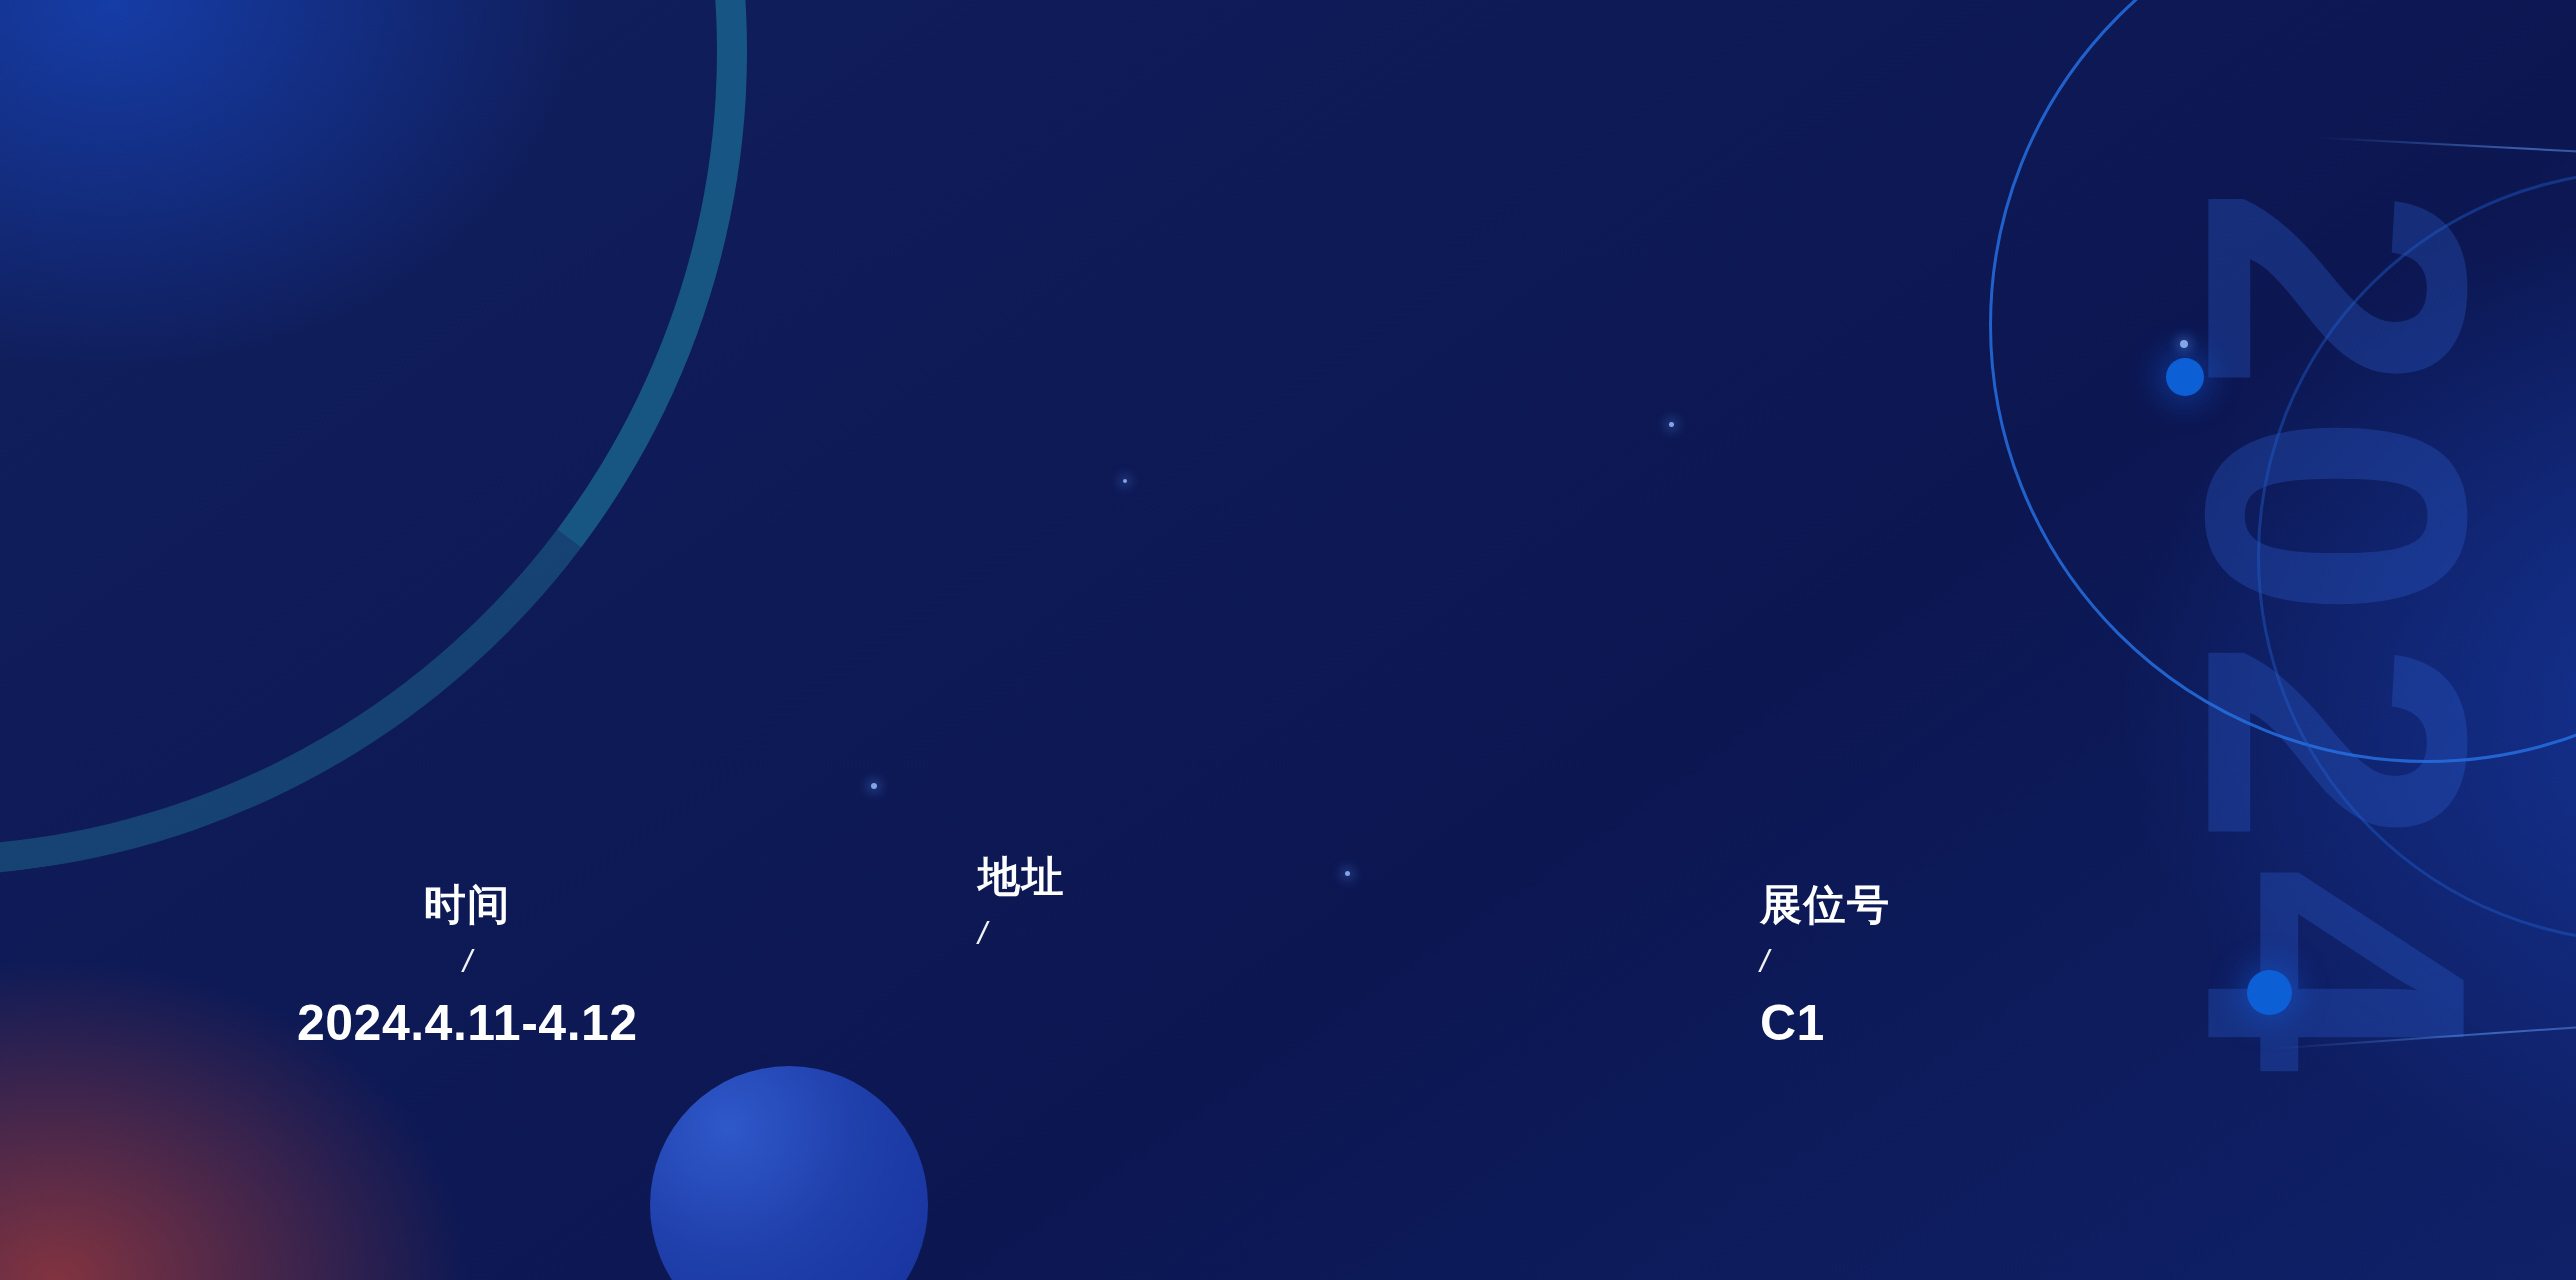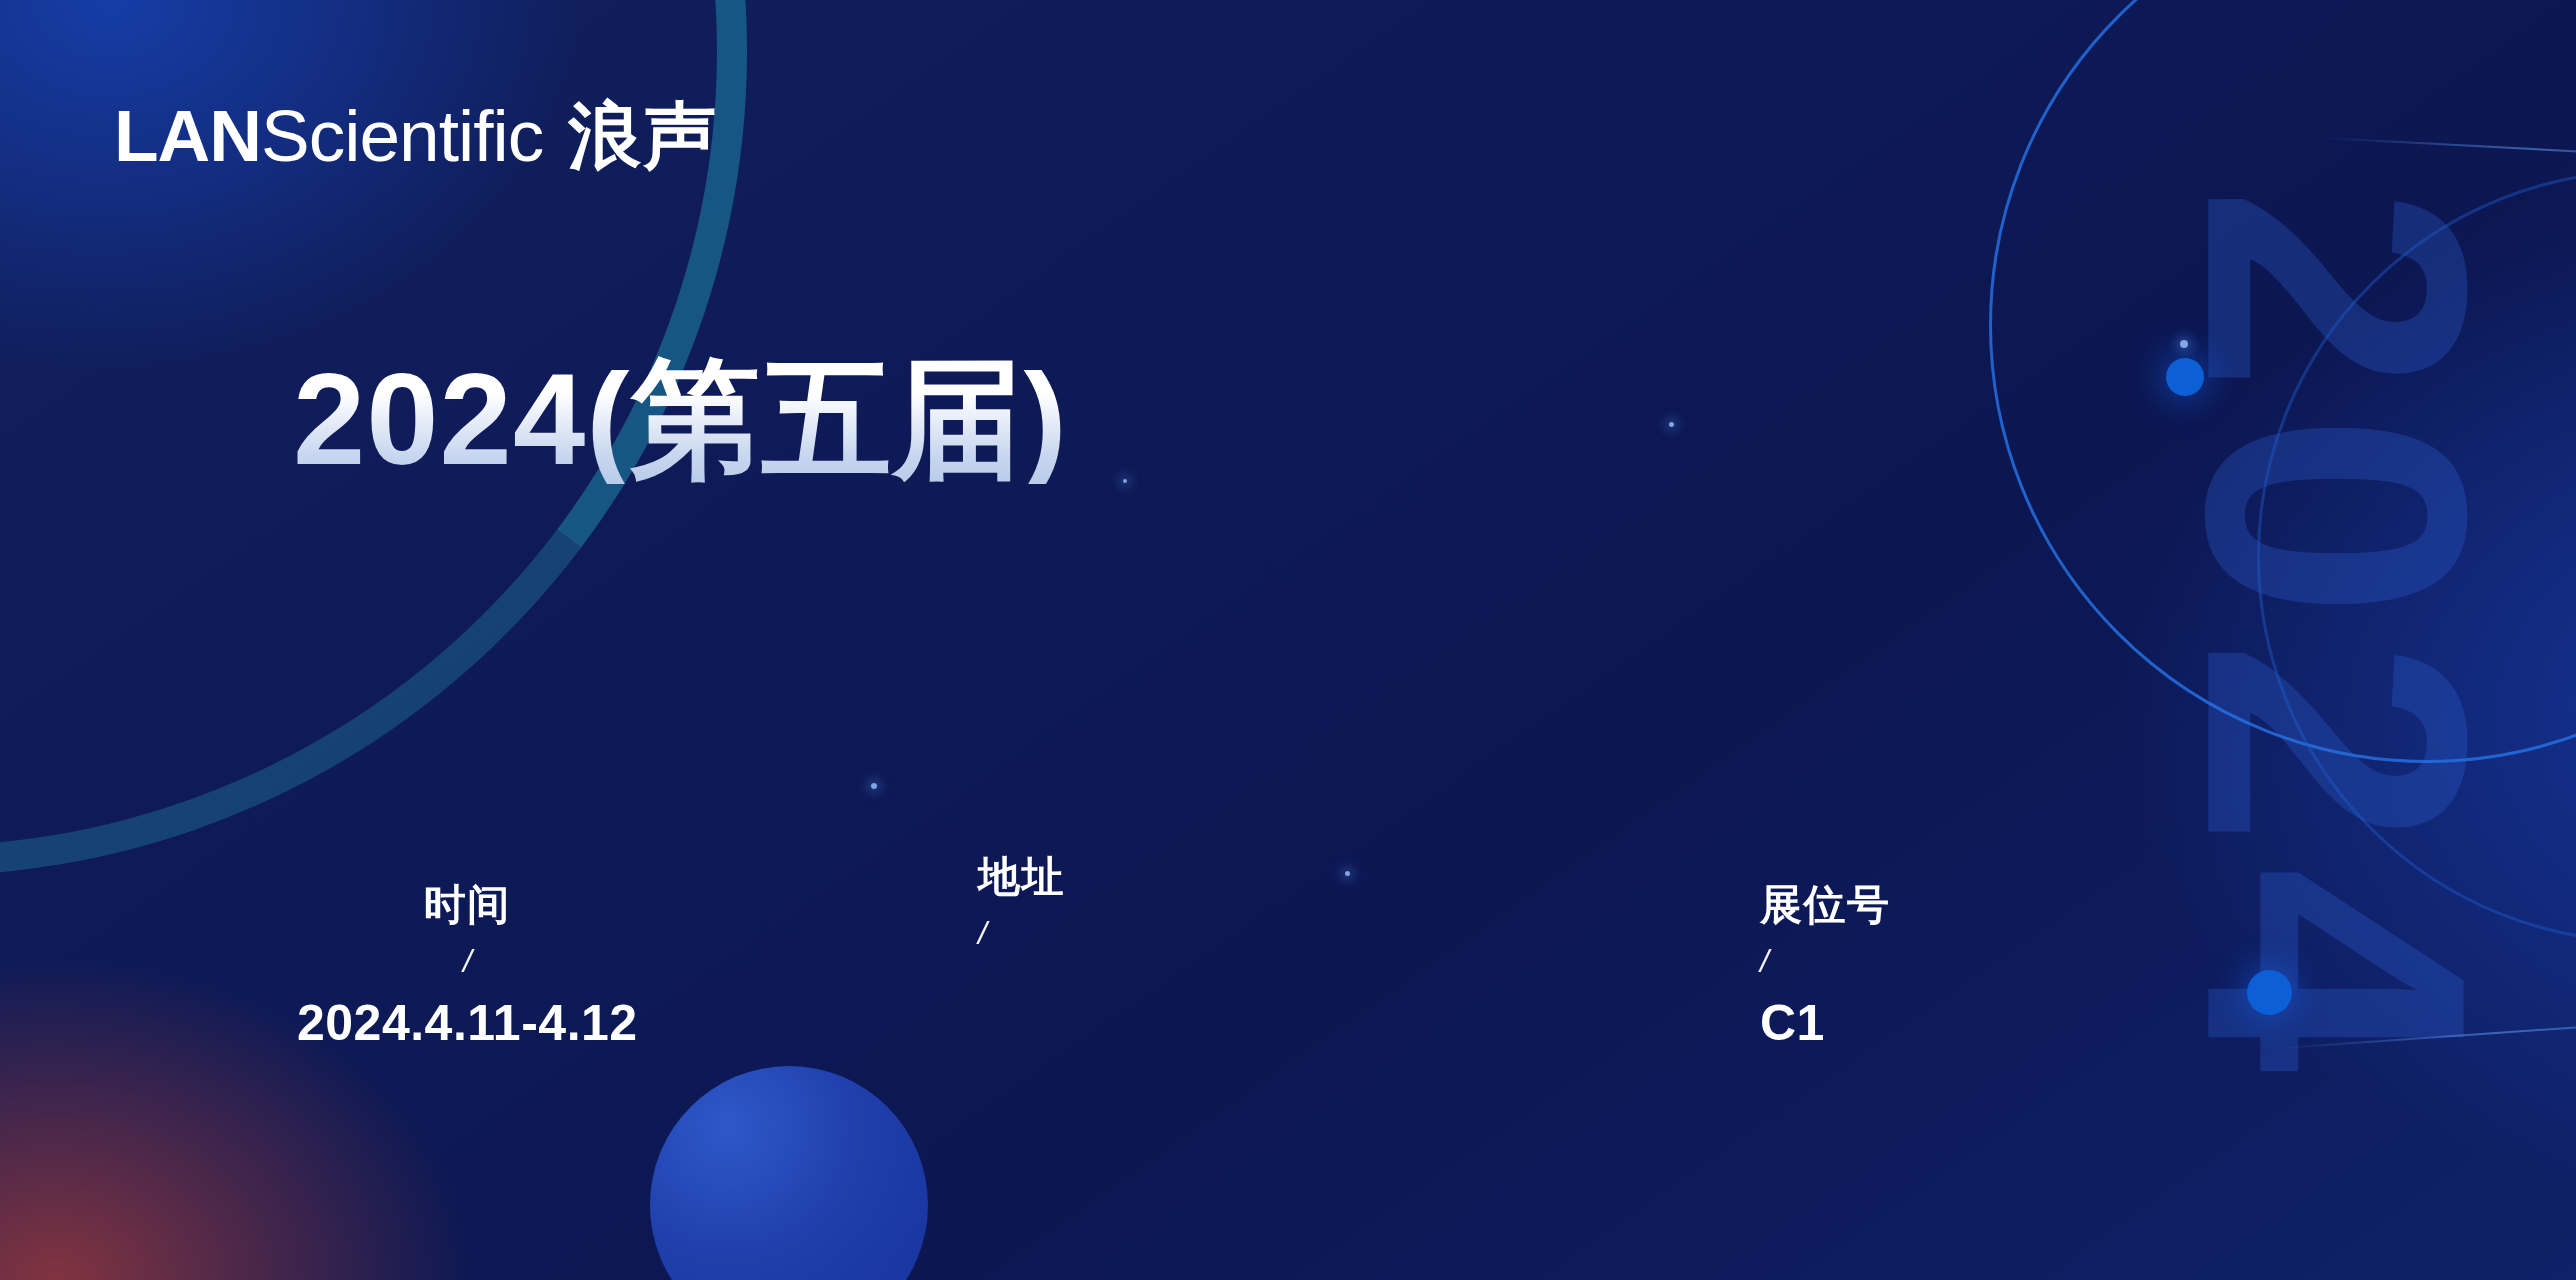--- a/index.html
+++ b/index.html
@@ -199,25 +199,21 @@
   <div id="hair-line-2" class="deco hair-line"></div>
 
   <div class="deco star" style="left:871px; top:783px; width:6.2px; height:6.2px;"></div>
   <div class="deco star" style="left:1345px; top:871px; width:5.2px; height:5.2px;"></div>
   <div class="deco star" style="left:1669px; top:422px;  width:4.6px;  height:4.6px;"></div>
   <div class="deco star" style="left:1123px; top:479px;  width:4.1px;  height:4.1px;"></div>
   <div class="deco star" style="left:2180px; top:340px;  width:8.2px; height:8.2px;"></div>
 
   <div id="content">
 
-    <div id="logo">
-      <span class="lan">LAN</span><span class="sci">Scientific</span><span class="cn">浪声</span>
-    </div>
-
-    <div id="title-line-1" class="title-line">2024(第五届)</div>
+
 
 
     <div id="info-time" class="info-block">
       <div class="info-label">时间</div>
       <div class="info-slash">/</div>
       <div class="info-value">2024.4.11-4.12</div>
     </div>
 
     <div id="info-addr" class="info-block">
       <div class="info-label">地址</div>

